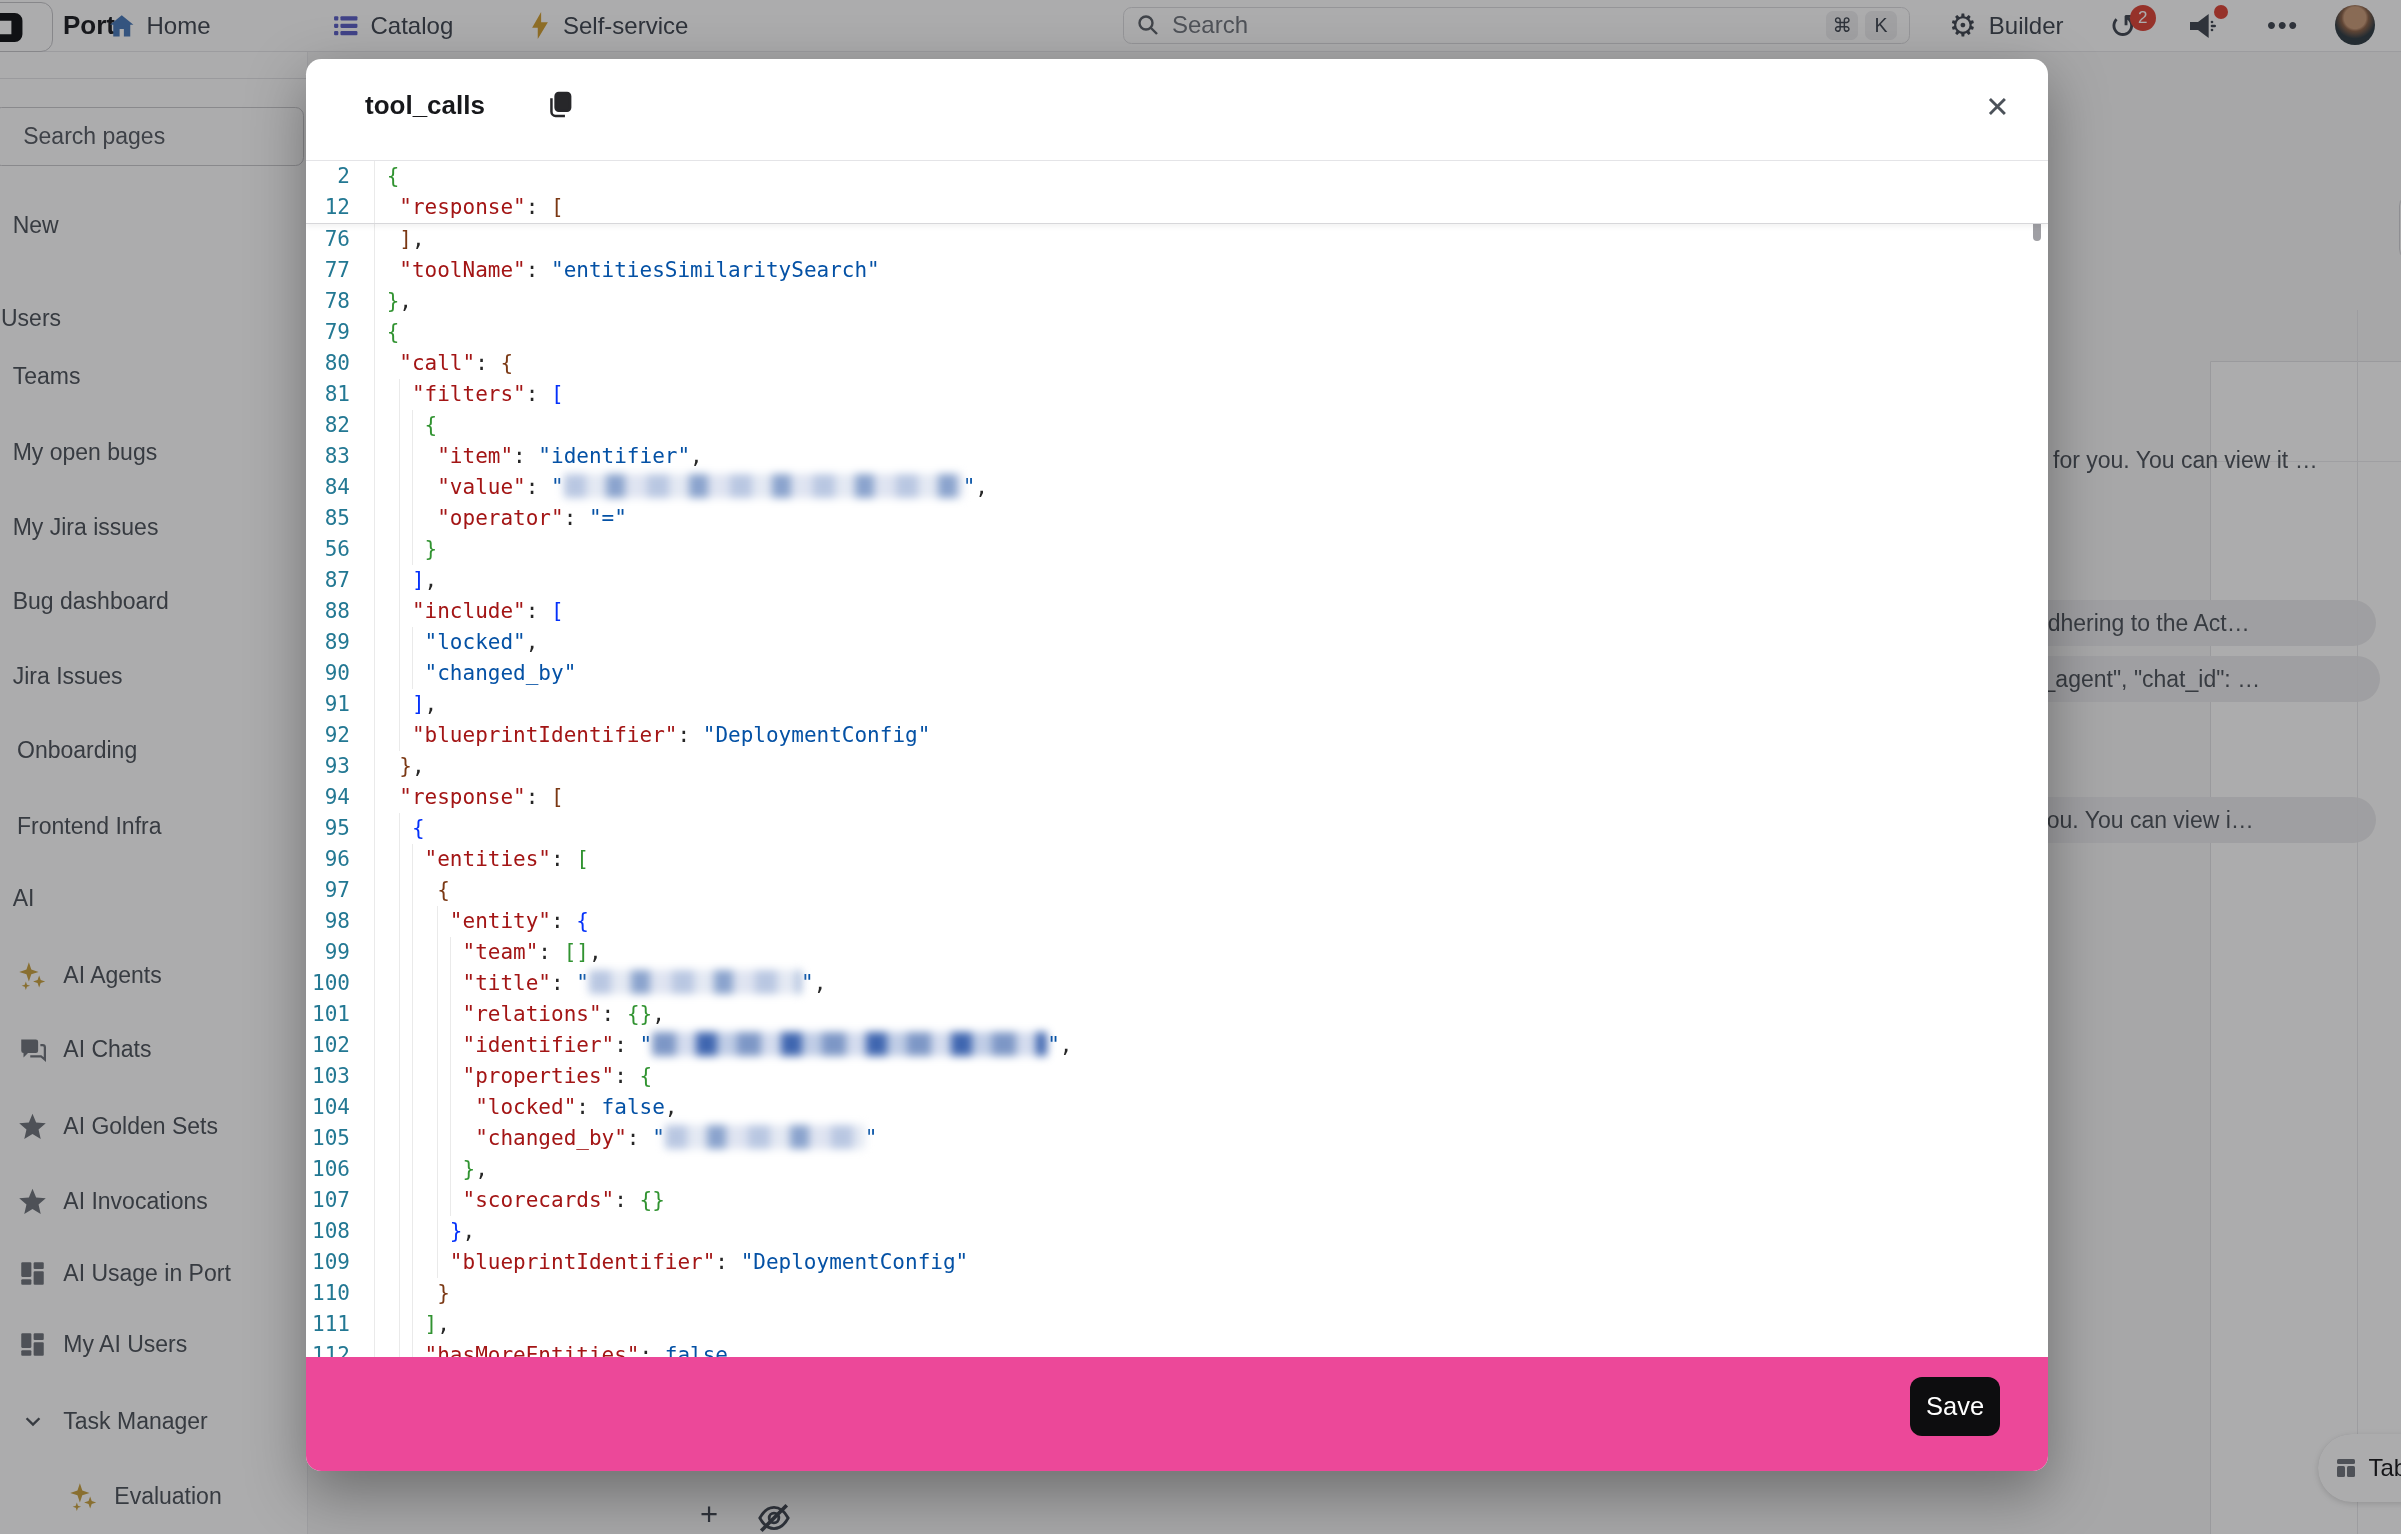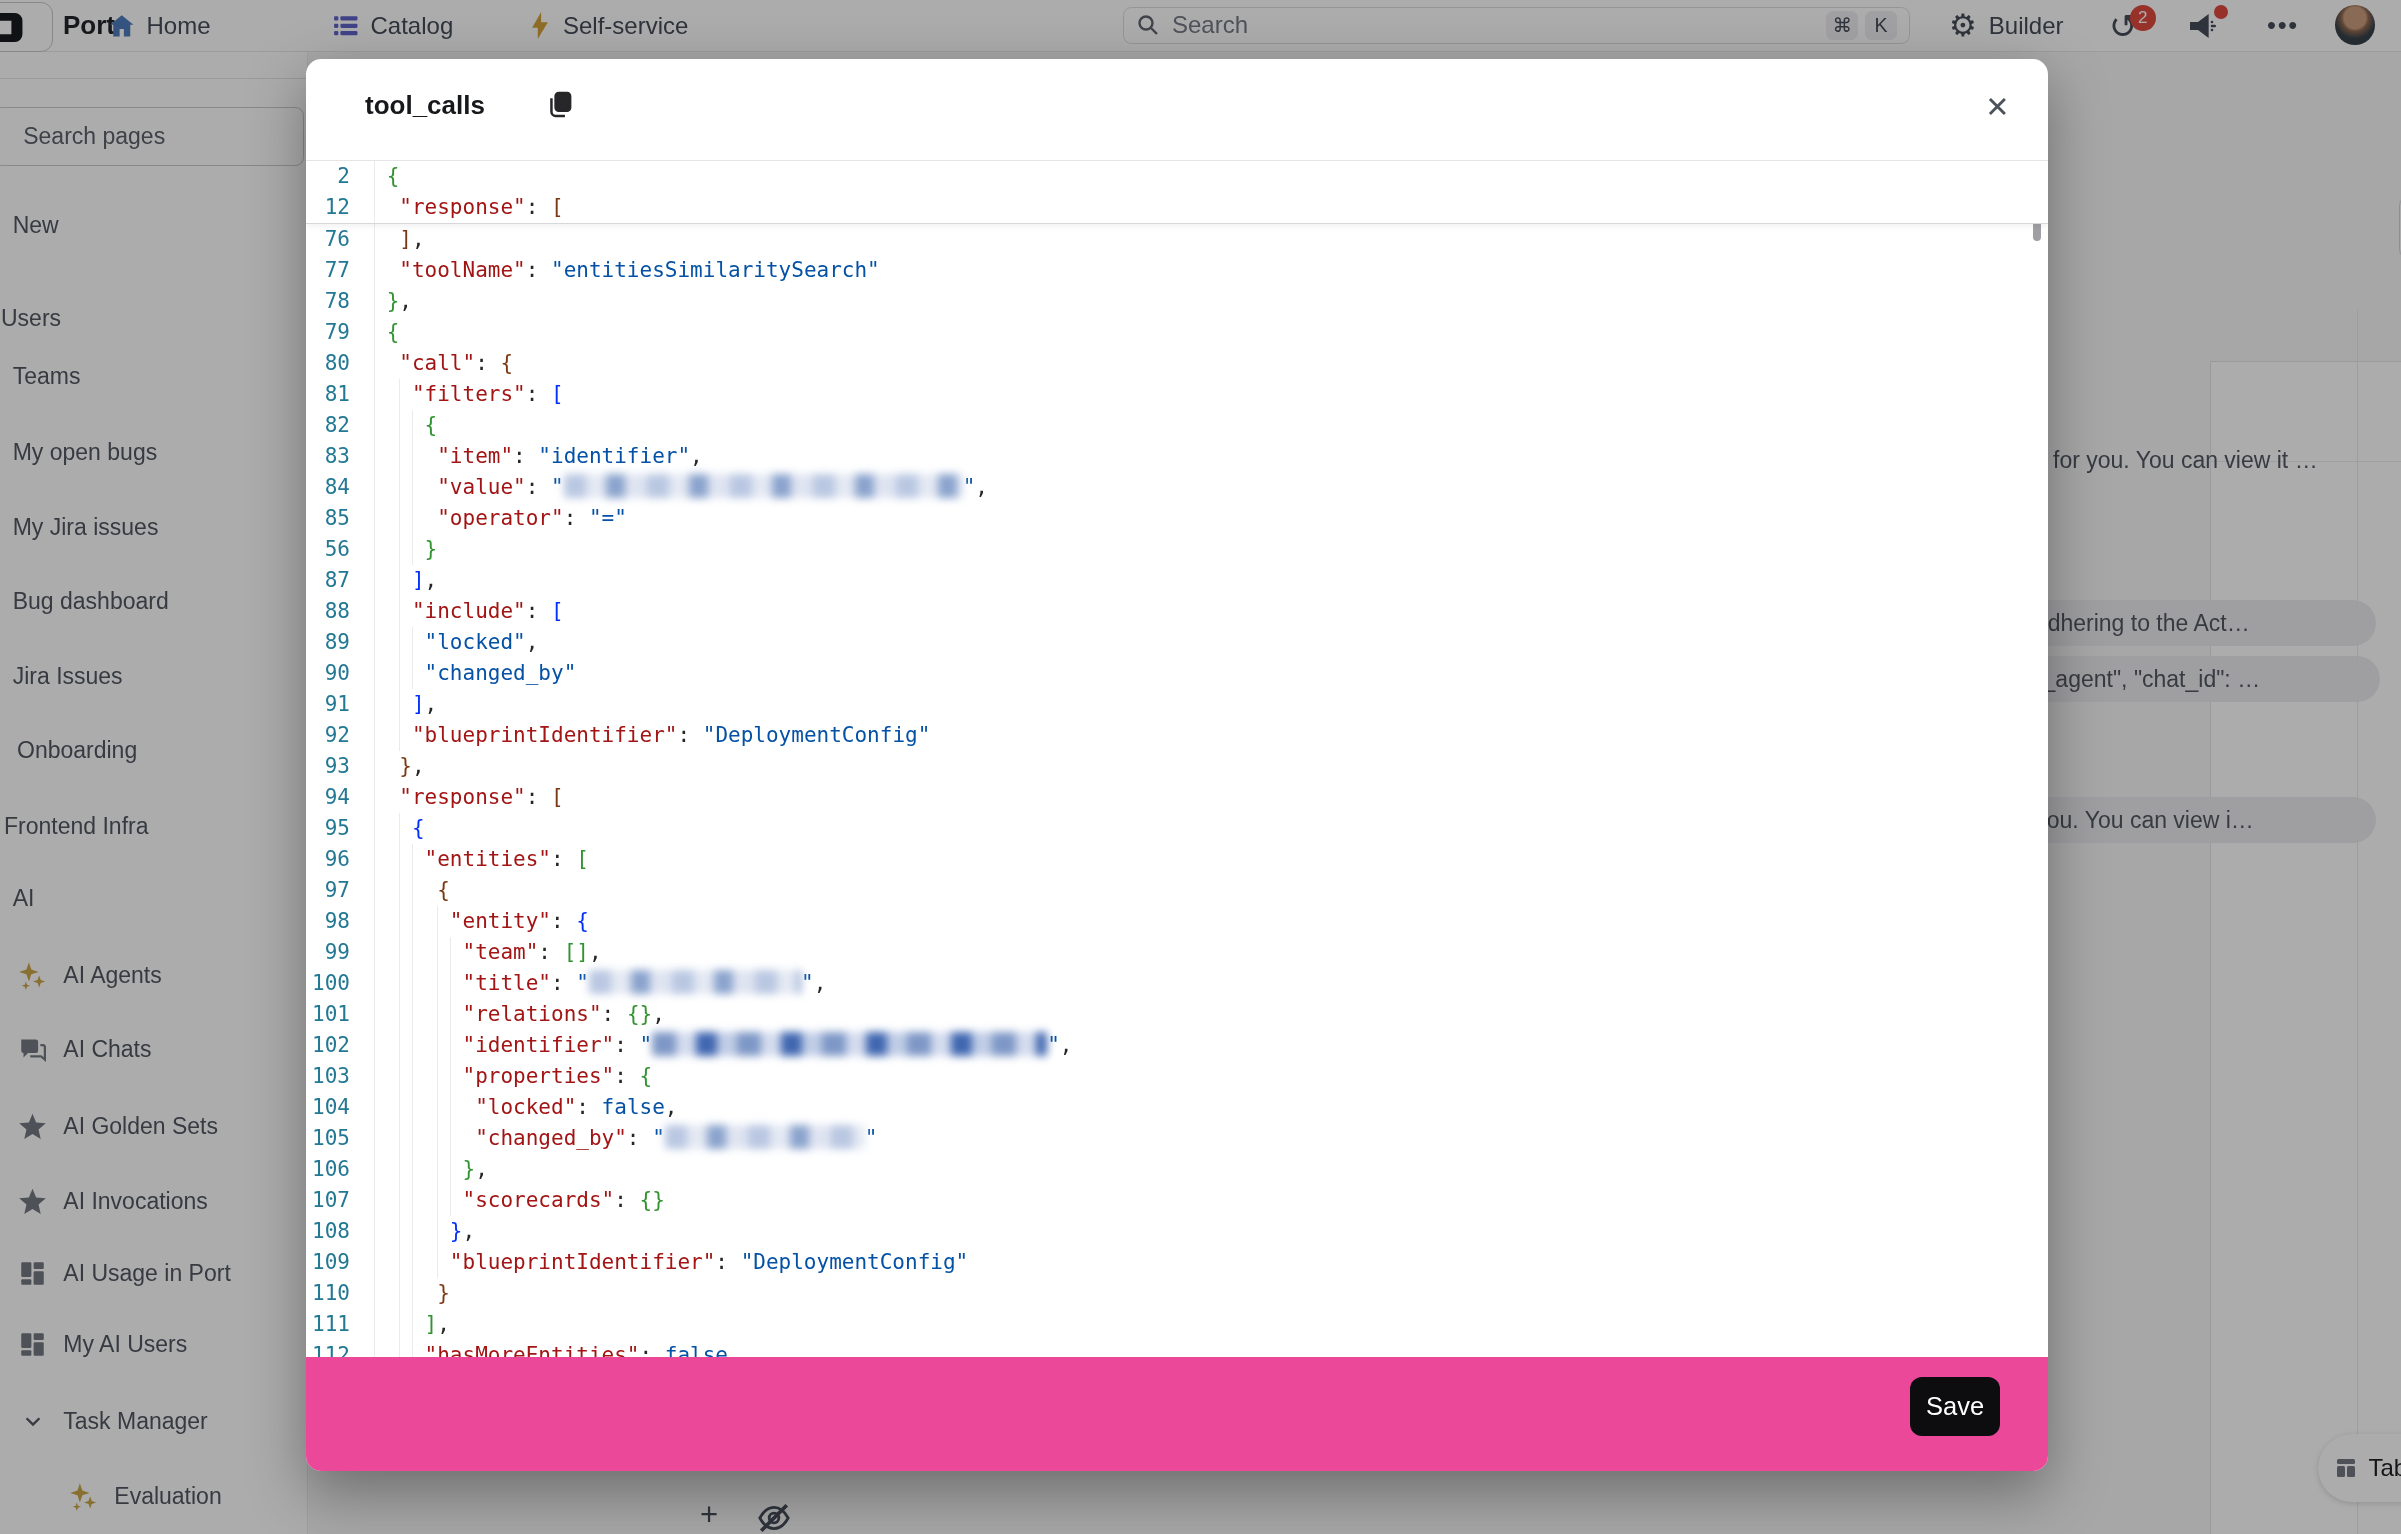--- a/index.html
+++ b/index.html
@@ -167,21 +167,21 @@
       </div>
       <div class="sbitem abs" style="top: 533px; padding-left: 12.7px;">
         <span>Bug dashboard</span>
       </div>
       <div class="sbitem abs" style="top: 608px; padding-left: 12.7px;">
         <span>Jira Issues</span>
       </div>
       <div class="sbitem abs" style="top: 682px; padding-left: 17px;">
         <span>Onboarding</span>
       </div>
-      <div class="sbitem abs" style="top: 758px; padding-left: 4px;">
+      <div class="sbitem abs" style="top: 758px; padding-left: 17px;">
         <span>Frontend Infra</span>
       </div>
       <div class="sbitem abs" style="top: 830px; padding-left: 12.7px;">
         <span>AI</span>
       </div>
       <div class="sbitem abs" style="top: 907px; padding-left: 17px;">
         <span class="sbicon">
           <svg width="29" height="29" viewBox="0 0 24 24" fill="#c9a23f">
             <path d="M9 1 L11 7 L17 9 L11 11 L9 17 L7 11 L1 9 L7 7 Z"></path>
             <path d="M17.5 12 L18.8 15.7 L22.5 17 L18.8 18.3 L17.5 22 L16.2 18.3 L12.5 17 L16.2 15.7 Z"></path>

